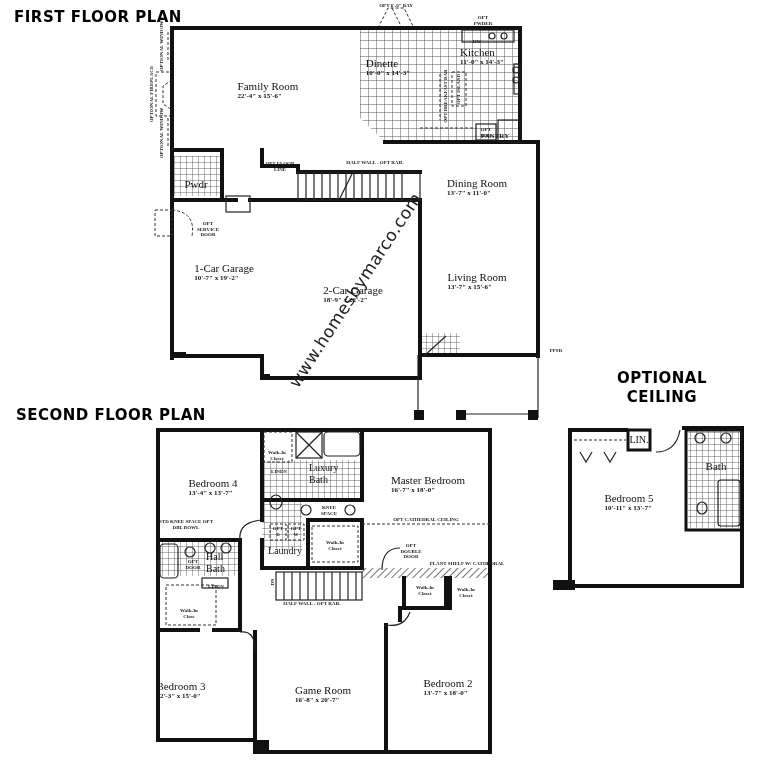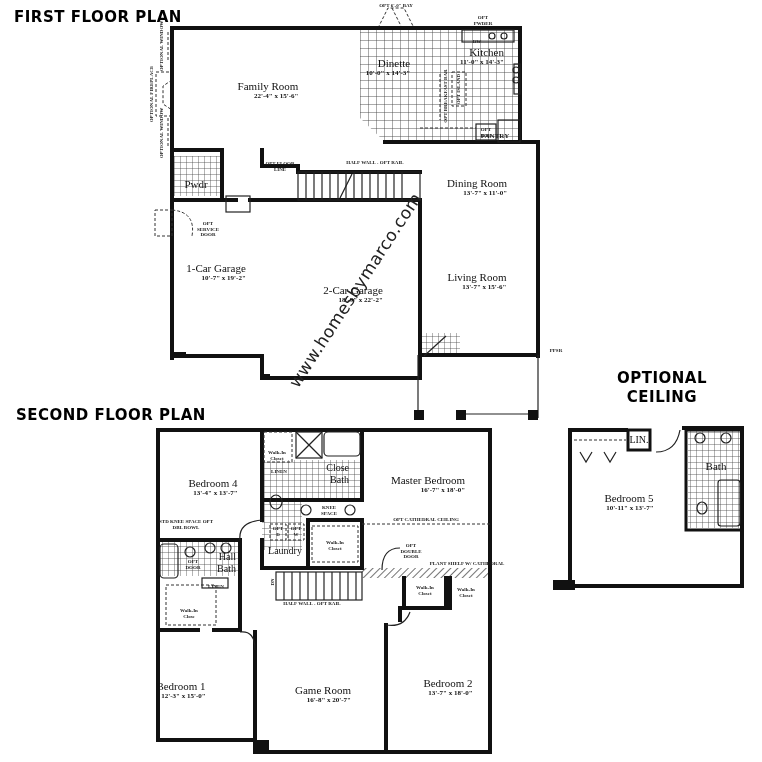--- a/index.html
+++ b/index.html
@@ -3,21 +3,21 @@
 <meta charset="utf-8">
 <style>
   html, body { margin:0; padding:0; background:#ffffff; }
   body { width:762px; height:762px; position:relative; overflow:hidden; font-family:"DejaVu Serif", serif; }
   .heading { position:absolute; font-family:"DejaVu Sans", sans-serif; font-weight:bold; font-size:15px; color:#000; letter-spacing:0.5px; white-space:nowrap; }
   .heading.center { text-align:center; line-height:19px; }
   svg { position:absolute; left:0; top:0; }
   .wall { stroke:#111; stroke-width:4; fill:none; stroke-linecap:square; }
   .thin { stroke:#222; stroke-width:1.2; fill:none; }
   .dash { stroke:#333; stroke-width:1; fill:none; stroke-dasharray:3 2; }
-  .room-label { position:absolute; transform:translate(-50%,-50%); text-align:right; color:#111; white-space:nowrap; }
+  .room-label { position:absolute; transform:translate(-50%,-50%); text-align:left; color:#111; white-space:nowrap; }
   .room-name { font-family:"Liberation Serif", serif; font-size:11px; line-height:12px; }
   .room-dim { font-family:"Liberation Serif", serif; font-size:7px; line-height:8px; font-weight:bold; }
   .note { position:absolute; transform:translate(-50%,-50%); font-family:"Liberation Serif", serif; font-size:5px; line-height:5.5px; font-weight:bold; text-align:center; color:#222; white-space:nowrap; }
   .note.rot { transform:translate(-50%,-50%) rotate(-90deg); }
   .watermark { position:absolute; left:355px; top:290px; transform:translate(-50%,-50%) rotate(-57deg); font-family:"DejaVu Sans", sans-serif; font-size:17px; color:#222; letter-spacing:0.5px; white-space:nowrap; }
 </style>
 </head>
 <body>
 
 <div class="heading" style="left:14px; top:8px;">FIRST FLOOR PLAN</div>
@@ -237,21 +237,21 @@
   <div class="room-dim">11'-0" x 14'-3"</div>
 </div>
 <div class="room-label" style="left:477px; top:187px;">
   <div class="room-name">Dining Room</div>
   <div class="room-dim">13'-7" x 11'-0"</div>
 </div>
 <div class="room-label" style="left:477px; top:281px;">
   <div class="room-name">Living Room</div>
   <div class="room-dim">13'-7" x 15'-6"</div>
 </div>
-<div class="room-label" style="left:216px; top:272px;">
+<div class="room-label" style="left:224px; top:272px;">
   <div class="room-name">1-Car Garage</div>
   <div class="room-dim">10'-7" x 19'-2"</div>
 </div>
 <div class="room-label" style="left:353px; top:294px;">
   <div class="room-name">2-Car Garage</div>
   <div class="room-dim">18'-9" x 22'-2"</div>
 </div>
 <div class="room-label" style="left:196px; top:184px;">
   <div class="room-name">Pwdr</div>
 </div>
@@ -269,34 +269,34 @@
 <div class="note" style="left:280px; top:166px; width:30px; white-space:normal;">OPT FLOOR LINE</div>
 <div class="note" style="left:375px; top:163px;">HALF WALL - OPT RAIL</div>
 <div class="note" style="left:208px; top:229px; width:30px; white-space:normal;">OPT SERVICE DOOR</div>
 <div class="note" style="left:556px; top:351px;">PPSR</div>
 
 <div class="room-label" style="left:213px; top:487px;">
   <div class="room-name">Bedroom 4</div>
   <div class="room-dim">13'-4" x 13'-7"</div>
 </div>
 <div class="room-label" style="left:329px; top:474px;">
-  <div class="room-name" style="width:40px; white-space:normal; font-size:10px;">Close Bath</div>
+  <div class="room-name" style="width:40px; white-space:normal; font-size:10px;">Luxury Bath</div>
 </div>
 <div class="room-label" style="left:428px; top:484px;">
   <div class="room-name">Master Bedroom</div>
   <div class="room-dim">16'-7" x 18'-0"</div>
 </div>
 <div class="room-label" style="left:221px; top:563px;">
   <div class="room-name" style="width:30px; white-space:normal; font-size:10px;">Hall Bath</div>
 </div>
 <div class="room-label" style="left:285px; top:551px;">
   <div class="room-name" style="font-size:10px;">Laundry</div>
 </div>
 <div class="room-label" style="left:181px; top:690px;">
-  <div class="room-name">Bedroom 1</div>
+  <div class="room-name">Bedroom 3</div>
   <div class="room-dim">12'-3" x 15'-0"</div>
 </div>
 <div class="room-label" style="left:323px; top:694px;">
   <div class="room-name">Game Room</div>
   <div class="room-dim">16'-8" x 20'-7"</div>
 </div>
 <div class="room-label" style="left:448px; top:687px;">
   <div class="room-name">Bedroom 2</div>
   <div class="room-dim">13'-7" x 18'-0"</div>
 </div>

